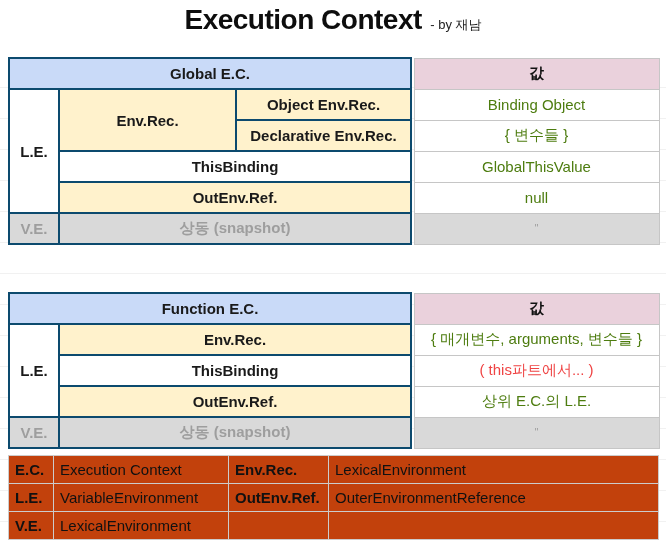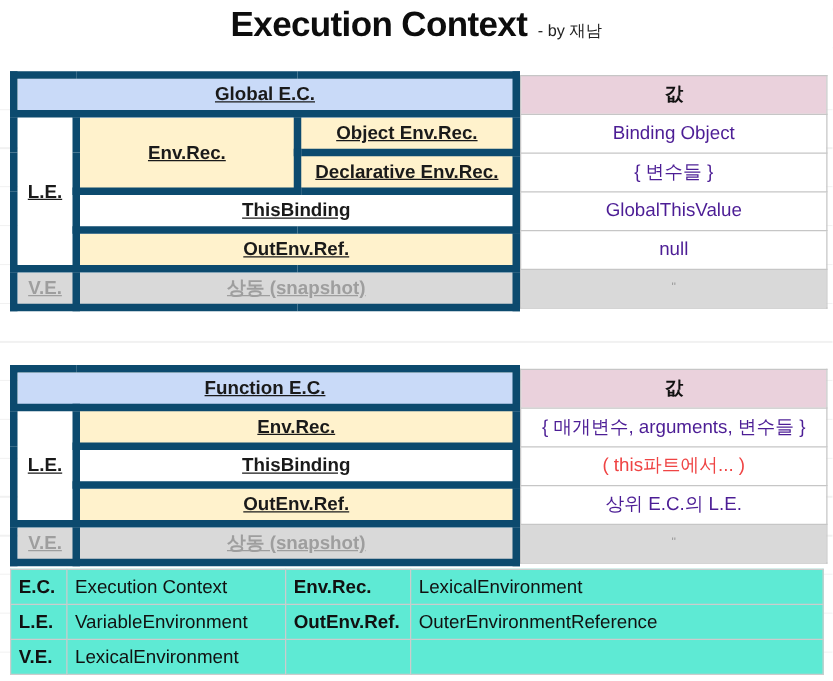--- a/index.html
+++ b/index.html
@@ -13,33 +13,33 @@
   .title-wrap { position:absolute; top:4px; left:0; width:100%; text-align:center; background:#fff; height:46px; }
   .title-main { font-size:28px; font-weight:800; letter-spacing:-0.5px; color:#0d0d0d; }
   .title-byline { font-size:13px; font-weight:400; color:#222; margin-left:4px; }
 
   table.ec { border-collapse:collapse; table-layout:fixed; position:absolute; left:8px; }
   table.ec td { padding:0; text-align:center; vertical-align:middle; font-size:15px; overflow:hidden; white-space:nowrap; }
   #global-table { top:57px; }
   #function-table { top:292px; }
   tr.r { height:31px; }
 
-  td.main { border:6px solid #0c4a6e; font-weight:700; color:#1a1a1a; background:#fff;text-decoration:underline; }
+  td.main { border:2px solid #0c4a6e; font-weight:700; color:#1a1a1a; background:#fff; }
   td.blue { background:#c9daf8; }
   td.yellow { background:#fff2cc; }
   td.graybg { background:#d9d9d9; color:#9e9e9e; }
   td.gap { border:none; background:transparent; }
 
-  td.val { border:1px solid #c6c6c6; background:#ffffff; font-size:14px; font-weight:400; color:#4c1d95; }
+  td.val { border:1px solid #c6c6c6; background:#ffffff; font-size:14px; font-weight:400; color:#4d7c0f; }
   td.pink { background:#ead1dc; font-weight:700; font-size:15px; color:#111; }
   td.val.bold { font-weight:400; }
   td.val.muted { color:#ef4444; }
   td.val.ditto { color:#9a9a9a; font-size:10px; background:#d9d9d9; }
 
-  table.legend { border-collapse:collapse; table-layout:fixed; position:absolute; left:8px; top:455px; background:#5eead4; }
+  table.legend { border-collapse:collapse; table-layout:fixed; position:absolute; left:8px; top:455px; background:#c2410c; }
   table.legend td {
     border:1px solid #cccccc; height:27px; padding:0 0 0 6px;
     font-size:15px; text-align:left; vertical-align:middle; white-space:nowrap; overflow:hidden;
   }
   table.legend td.abbr { font-weight:700; }
 </style>
 </head>
 <body>
 
 <div class="title-wrap">

